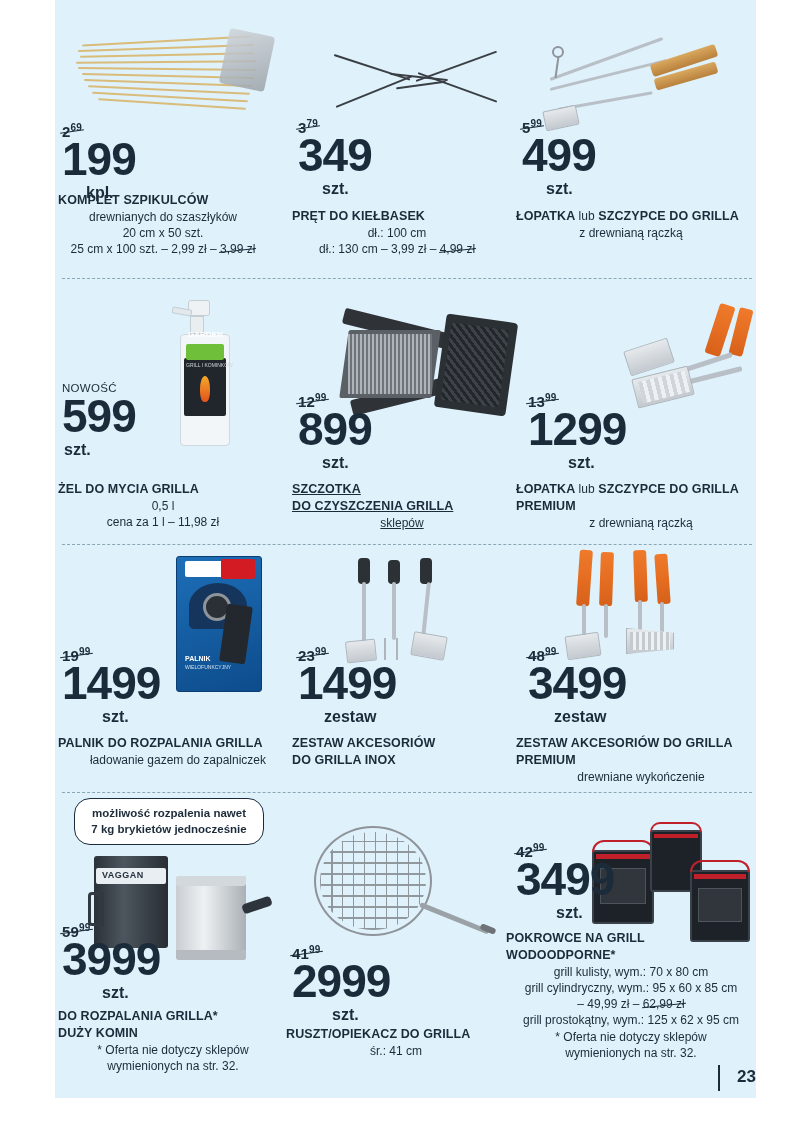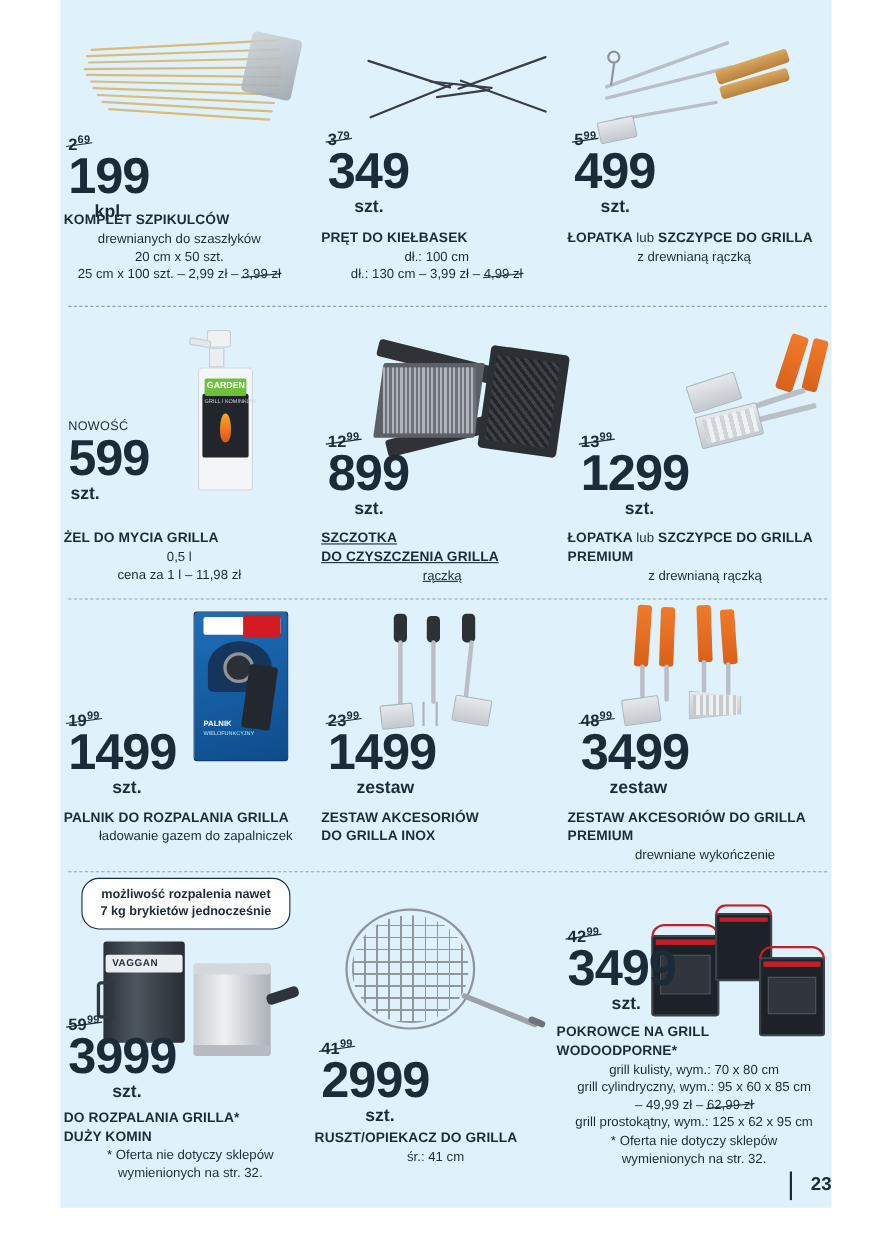--- a/index.html
+++ b/index.html
@@ -186,21 +186,21 @@
 
   <div class="divider" style="left:62px; top:278px; width:690px;"></div>
 
   <div class="art" style="left:168px; top:300px; width:90px; height:160px;">
     <div style="position:absolute; left:20px; top:0; width:22px; height:16px; background:#eef2f4; border:1px solid #c5ced3; border-radius:3px;"></div>
     <div style="position:absolute; left:4px; top:8px; width:20px; height:7px; background:#e2e8eb; border:1px solid #c5ced3; border-radius:2px; transform:rotate(10deg);"></div>
     <div style="position:absolute; left:22px; top:16px; width:14px; height:18px; background:#e9eef1; border:1px solid #c5ced3;"></div>
     <div class="spray-bottle" style="left:12px; top:34px; width:50px; height:112px;"></div>
     <div class="label-dark" style="left:16px; top:58px; width:42px; height:58px; background:#20262b; border-radius:2px;"></div>
     <div style="position:absolute; left:18px; top:44px; width:38px; height:16px; background:#6fbf3a; border-radius:2px;"></div>
-    <div style="position:absolute; left:20px; top:46px; font-size:8px; font-weight:700; color:#fff;">GARDEN</div>
+    <div style="position:absolute; left:20px; top:30px; font-size:8px; font-weight:700; color:#fff;">GARDEN</div>
     <div style="position:absolute; left:18px; top:62px; font-size:5px; color:#cfd6da;">GRILL I KOMINKÓW</div>
     <div style="position:absolute; left:32px; top:76px; width:10px; height:26px; background:linear-gradient(180deg,#f6a82a,#e2541c); border-radius:50% 50% 40% 40%;"></div>
   </div>
 
   <div class="price" style="left:62px; top:382px;">
     <div class="badge-new">NOWOŚĆ</div>
     <div style="margin-top:2px;">
       <span class="main">5</span><span class="main cents">99</span>
     </div>
     <div class="unit" style="margin-left:2px;">szt.</div>
@@ -227,21 +227,21 @@
     </div>
     <div style="margin-top:-2px;">
       <span class="main">8</span><span class="main cents">99</span>
     </div>
     <div class="unit" style="margin-left:24px;">szt.</div>
   </div>
 
   <div class="desc" style="left:292px; top:481px; width:220px;text-decoration:underline;">
     <div class="t-bold">SZCZOTKA</div>
     <div class="t-bold">DO CZYSZCZENIA GRILLA</div>
-    <div class="t-reg">rączką</div>
+    <div class="t-reg">sklepów</div>
   </div>
 
   <div class="art" style="left:600px; top:300px; width:170px; height:130px;">
     <div class="orange" style="left:112px; top:4px; width:16px; height:52px; transform:rotate(18deg);"></div>
     <div class="orange" style="left:134px; top:8px; width:14px; height:48px; transform:rotate(14deg);"></div>
     <div class="rod" style="left:60px; top:52px; width:72px; height:5px; transform:rotate(-18deg); transform-origin:right center;"></div>
     <div class="rod" style="left:72px; top:66px; width:70px; height:5px; transform:rotate(-14deg); transform-origin:right center;"></div>
     <div class="blade" style="left:26px; top:44px; width:46px; height:26px; transform:rotate(-18deg);"></div>
     <div class="blade" style="left:34px; top:72px; width:58px; height:30px; transform:rotate(-14deg);"></div>
     <div style="position:absolute; left:40px; top:76px; width:48px; height:22px; background:repeating-linear-gradient(90deg,#cfd5da 0 4px,#eef1f3 4px 8px); transform:rotate(-14deg);"></div>

